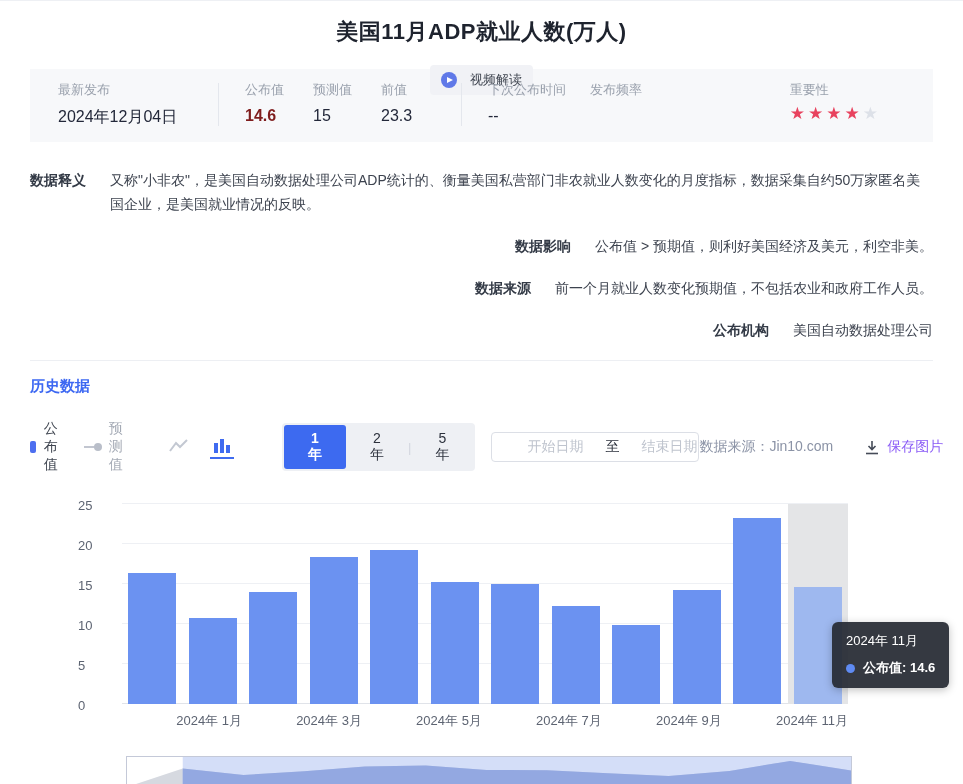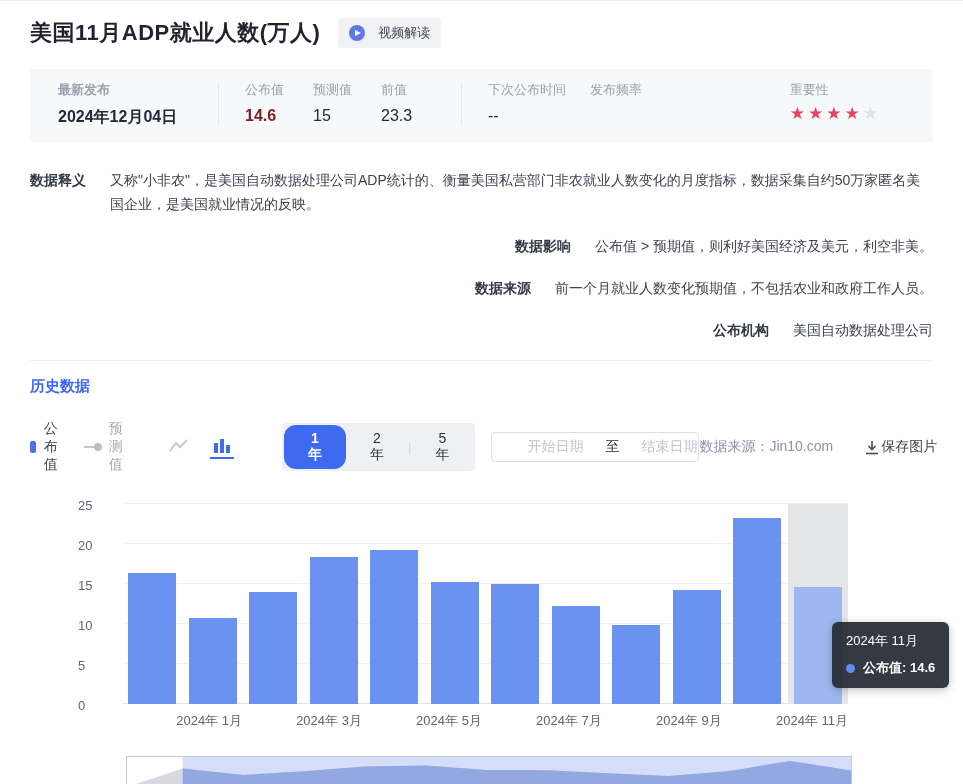--- a/index.html
+++ b/index.html
@@ -6,21 +6,21 @@
   html,body { width: 963px; height: 784px; overflow: hidden; }
   body {
     background: #fff;
     font-family: "Liberation Sans", sans-serif;
     color: #262b36;
     border-top: 1px solid #eef0f4;
   }
   .page { padding: 16px 30px 0 30px; }
 
   
-  .title-row { display: flex; align-items: center; gap: 18px; height: 32px; }
+  .title-row { display: flex; align-items: center; gap: 18px; height: 32px; flex-direction: column; }
   .page-title { font-size: 22px; font-weight: bold; color: #1e232e; letter-spacing: .5px; }
   .video-btn {
     display: inline-flex; align-items: center; gap: 13px;
     background: #f1f2f6; border: none; border-radius: 4px;
     padding: 6px 11px; font-size: 13px; color: #3f4550; cursor: pointer;
     font-family: inherit;
   }
   .play-icon { width: 16px; height: 16px; border-radius: 50%; background: #6079e8; position: relative; }
   .play-icon::after {
     content: ""; position: absolute; left: 6px; top: 4.5px;
@@ -30,21 +30,21 @@
   
   .summary {
     margin-top: 20px; background: #f7f8fa; display: flex; align-items: flex-start;
     padding: 12px 0 14px 28px; min-height: 64px;
   }
   .sum-item { margin-right: 28px; }
   .sum-label { font-size: 13px; color: #9aa1ad; white-space: nowrap; }
   .sum-value { font-size: 16px; color: #23283a; margin-top: 8px; white-space: nowrap; }
   .sum-value.accent { color: #7f1d1d; font-weight: bold; }
   .sum-divider { width: 1px; align-self: stretch; background: #e4e7ed; margin: 2px 26px 2px 6px; }
-  .w-latest { width: 126px; font-weight: bold; }
+  .w-latest { width: 126px; }
   .w-num { width: 40px; }
   .w-prev { width: 46px; }
   .w-next { width: 74px; }
   .sum-importance { margin-left: auto; margin-right: 52px; }
   .stars { margin-top: 5px; font-size: 17px; letter-spacing: 3px; line-height: 1.2; }
 
   
   .details { margin-top: 26px; }
   .detail-row { display: flex; margin-bottom: 18px; justify-content: flex-end; }
   .detail-label { width: 80px; flex: none; font-size: 14px; font-weight: bold; color: #333a46; line-height: 24px; }
@@ -66,34 +66,34 @@
   .legend-label { color: #3f4550; }
   .legend-label.muted { color: #a4aab5; }
   .vdiv { width: 1px; height: 18px; background: #e5e8ee; margin: 0 16px; }
   .type-icon { display: inline-flex; padding: 3px 3px 6px 3px; cursor: pointer; }
   .type-icon.active { border-bottom: 2px solid #3f6bf0; padding-bottom: 4px; }
   .type-icon + .type-icon { margin-left: 18px; }
 
   .range-group { display: flex; align-items: center; background: #eef0f4; border-radius: 4px; margin-left: 16px; padding: 2px; }
   .range-btn {
     border: none; background: transparent; font-family: inherit; font-size: 14px;
-    color: #2c313c; padding: 5px 24px; cursor: pointer; border-radius: 12px;
+    color: #2c313c; padding: 5px 24px; cursor: pointer; border-radius: 3px;
   }
   .range-btn.active { background: #3d6af0; color: #fff; font-weight: bold; }
   .range-sep { color: #d2d6de; font-size: 13px; }
 
   .date-picker {
     margin-left: 16px; height: 30px; width: 208px; border: 1px solid #dcdfe6; border-radius: 4px;
     display: flex; align-items: center; padding: 0 13px; gap: 22px; background: #fff; cursor: pointer;
   }
   .date-ph { color: #bfc4ce; font-size: 14px; white-space: nowrap; }
   .date-to { color: #2c313c; font-size: 14px; }
 
   .source-text { margin-left: auto; color: #8b93a6; font-size: 14px; white-space: nowrap; }
-  .save-btn { display: flex; align-items: center; gap: 2px; color: #404040; font-size: 14px; cursor: pointer; white-space: nowrap; }
+  .save-btn { display: flex; align-items: center; gap: 8px; color: #8b5cf6; font-size: 14px; cursor: pointer; white-space: nowrap; }
 
   
   .chart-area { position: relative; padding-top: 42px; }
   .plot { position: relative; height: 200px; margin: 0 85px 0 92px; }
   .gridline { position: absolute; left: 0; right: 0; height: 0; border-top: 1px solid #eef0f4; }
   .gridline.base { border-top-color: #e0e3e9; }
   .ylab {
     position: absolute; left: -44px; width: 34px; text-align: left;
     font-size: 13px; color: #5d6472; transform: translateY(50%); margin-bottom: -1px;
   }

